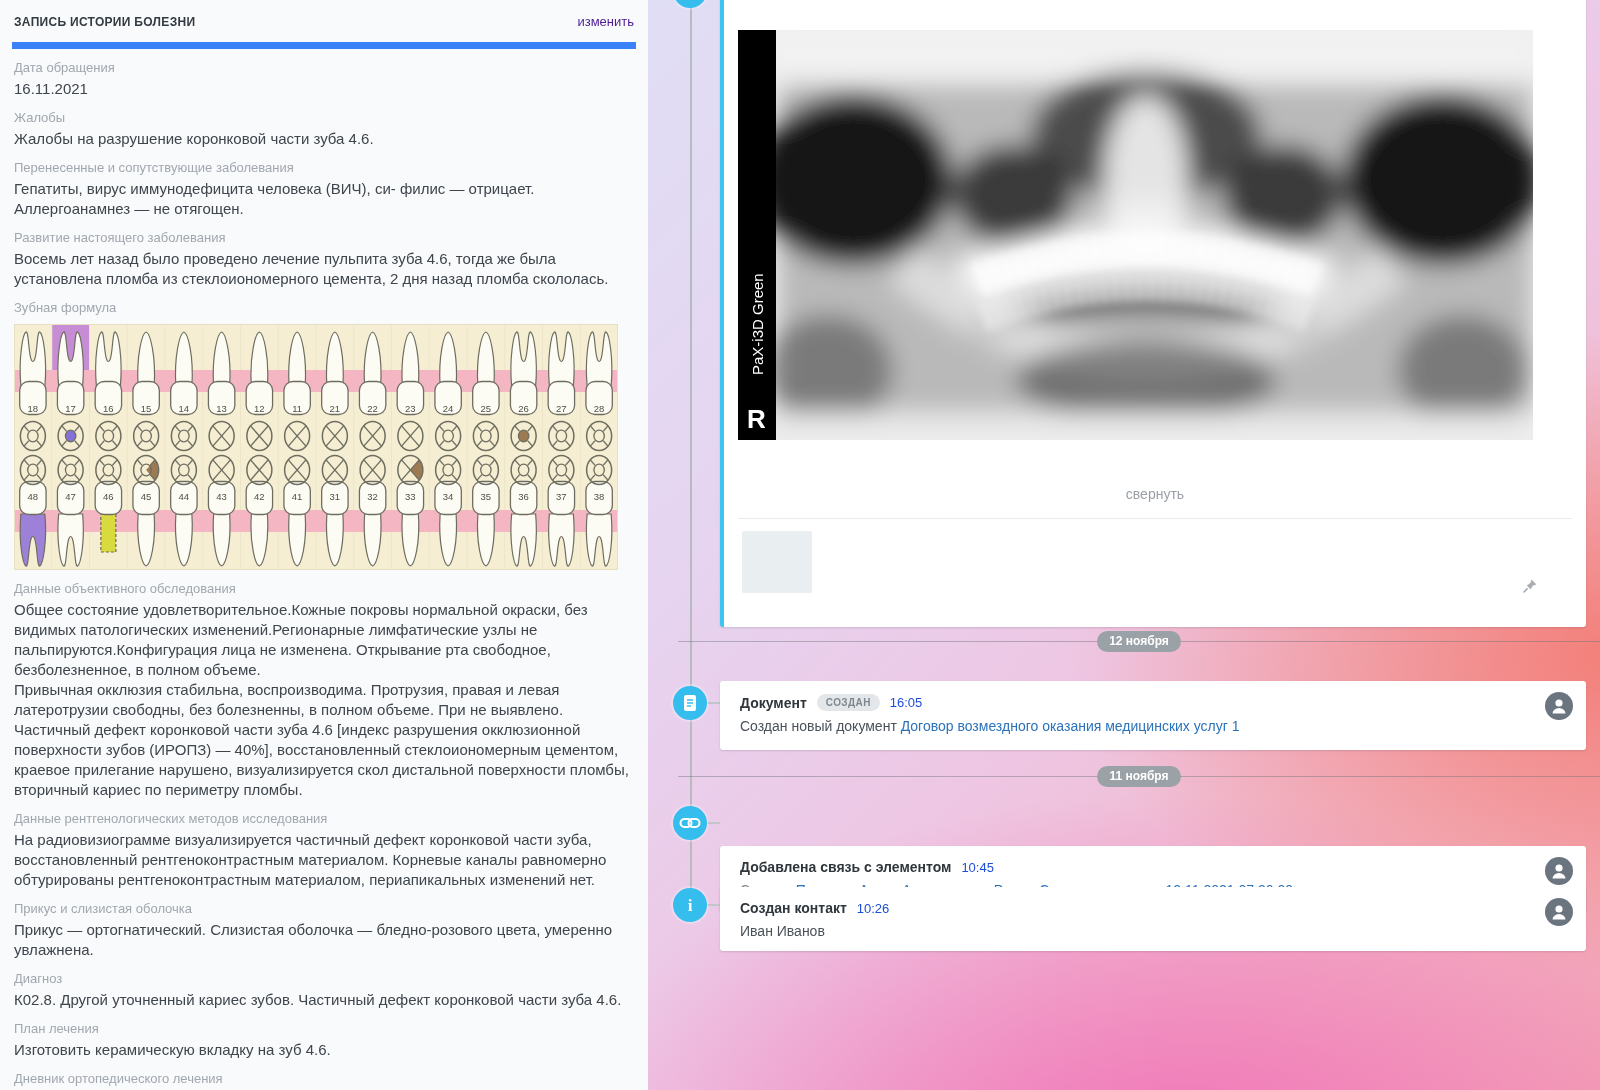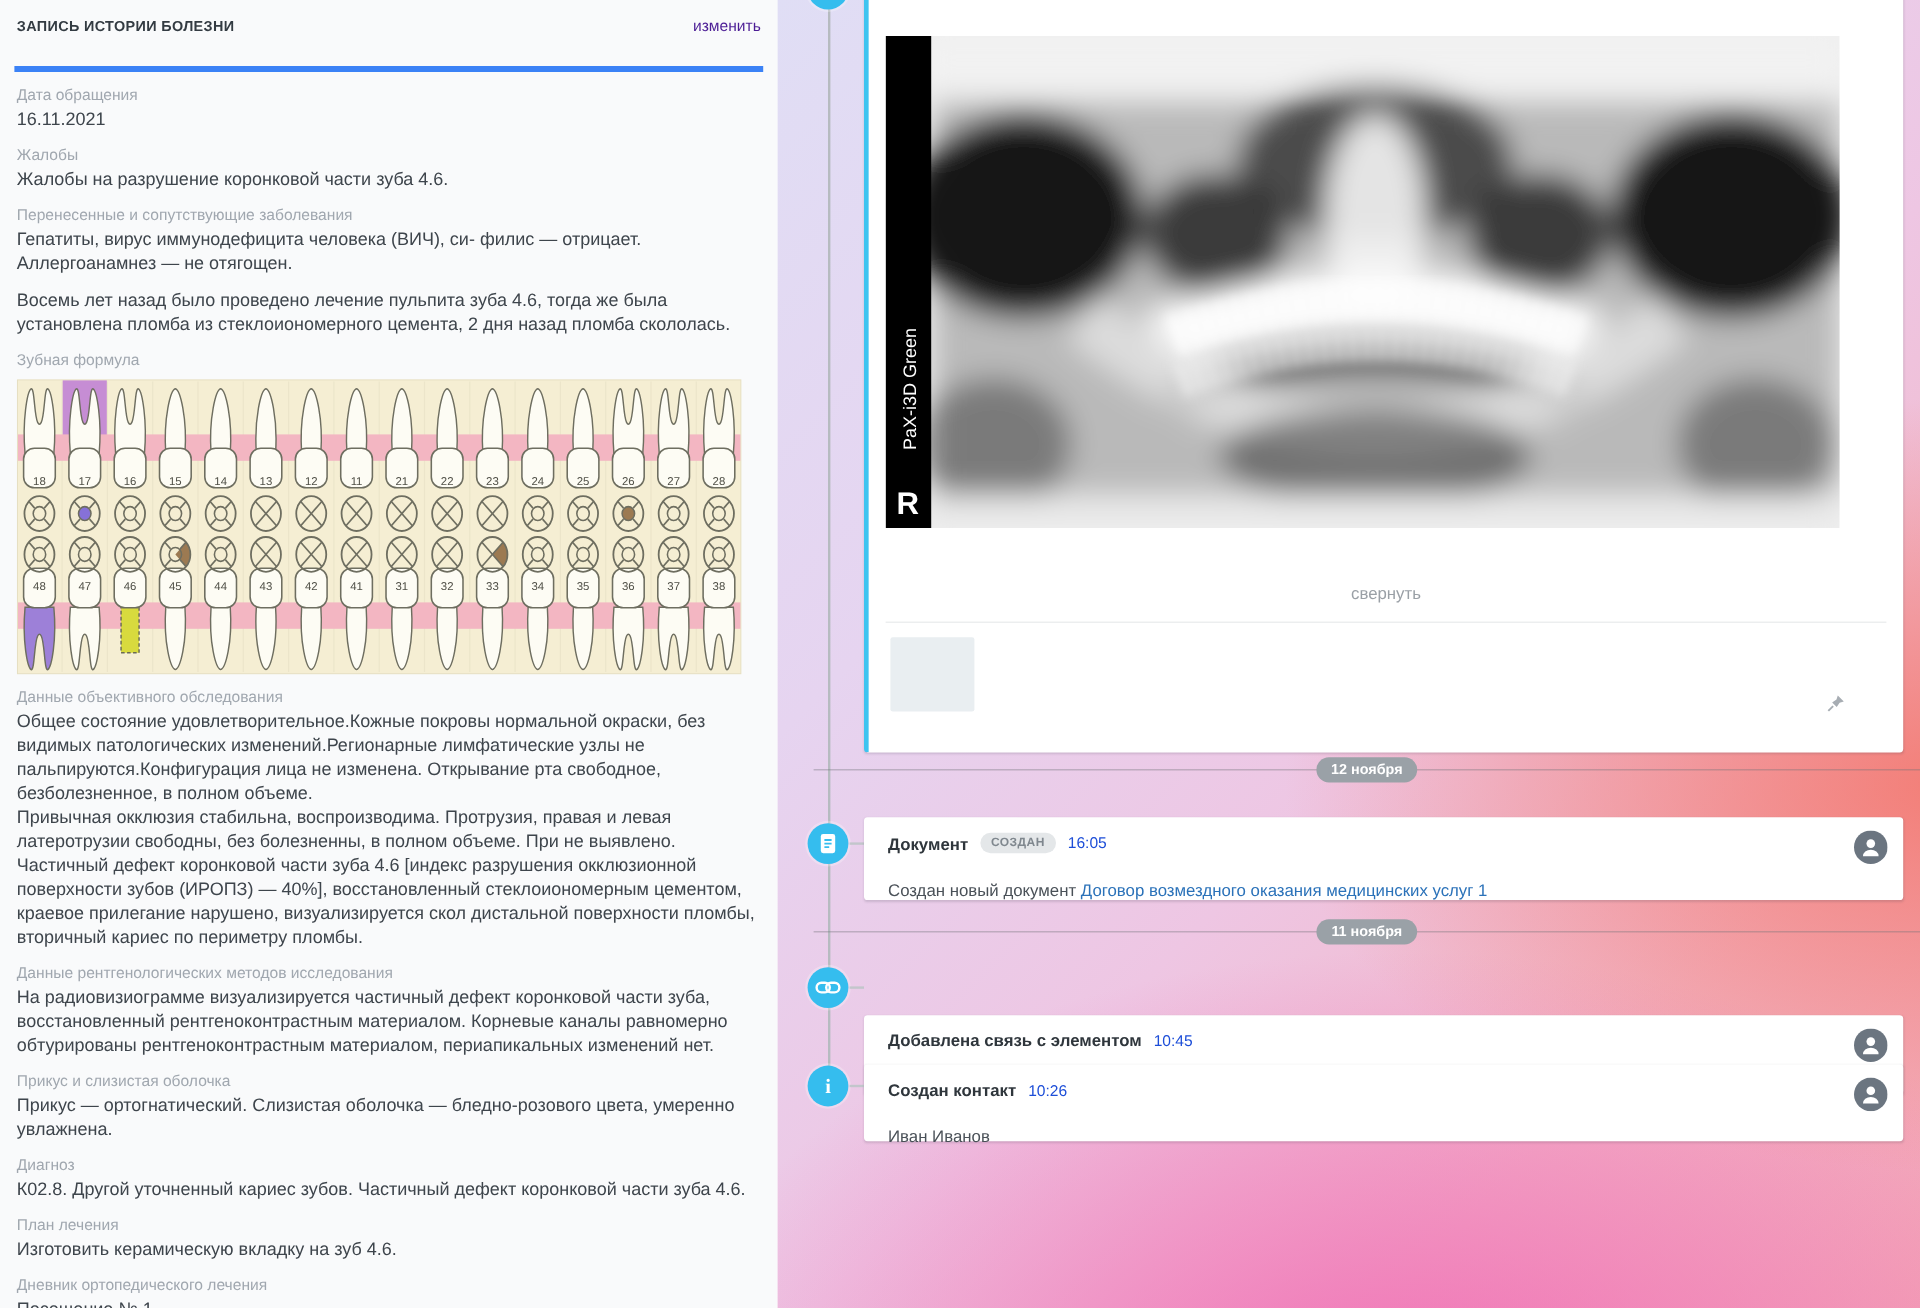--- a/index.html
+++ b/index.html
@@ -1,20 +1,20 @@
 <!DOCTYPE html>
 <html><head>
 <meta charset="utf-8">
 <style>
   html,body{margin:0;padding:0;background:#fff;}
   .app{width:1600px;height:1090px;display:flex;font-family:"Liberation Sans",sans-serif;overflow:hidden;}
 
   
   .left-panel{width:648px;box-sizing:border-box;background:#f9fafb;padding:14px 12px 0;overflow:hidden;flex:none;}
-  .lp-header{display:flex;justify-content:space-between;align-items:flex-end;padding:0 2px 26px;border-bottom:5px solid #3b82f6;}
+  .lp-header{display:flex;justify-content:space-between;align-items:flex-end;padding:0 2px 13px;border-bottom:7px solid #3b82f6;}
   .lp-title{font-size:12px;font-weight:bold;color:#333b42;letter-spacing:.3px;}
   .lp-edit{font-size:13px;color:#4c1d95;cursor:pointer;text-decoration:none;}
   .field{margin:11px 2px 0;}
   .field-label{font-size:13px;color:#a0a7af;line-height:16px;margin-bottom:3px;}
   .field-value{font-size:15px;color:#3e454c;line-height:20px;white-space:pre-line;}
   .chart-wrap{margin:8px 0 4px;}
   #dental-svg{display:block;}
 
   
   .right-panel{position:relative;flex:1;overflow:hidden;
@@ -40,21 +40,21 @@
   .chip-row:before{content:"";position:absolute;left:0;right:0;top:10px;height:1px;background:rgba(110,115,120,.45);}
   .chip{position:relative;display:block;margin:0 auto;width:max-content;background:#9aa1a7;color:#fff;
     font-size:12px;font-weight:bold;padding:3px 12px;border-radius:11px;line-height:15px;}
 
   .event-card{padding:13px 16px 14px 20px;}
   .ec-title-row{display:flex;align-items:center;}
   .ec-title{font-size:14px;font-weight:bold;color:#2f363c;}
   .ec-badge{background:#e4e7e9;color:#7f878e;font-size:10px;font-weight:bold;letter-spacing:.4px;
     padding:3px 9px;border-radius:9px;margin-left:10px;line-height:11px;}
   .ec-time{font-size:13px;color:#1d4ed8;margin-left:10px;}
-  .ec-body{margin-top:22px;font-size:14px;color:#4a5158;line-height:18px;}
+  .ec-body{margin-top:6px;font-size:14px;color:#4a5158;line-height:18px;}
   .ec-body .muted{color:#7d858d;}
   .link{color:#2b72b9;text-decoration:none;cursor:pointer;}
   .avatar{position:absolute;right:13px;top:11px;width:28px;height:28px;cursor:pointer;}
 </style>
 </head>
 <body>
 
 <div class="app">
 
   <aside class="left-panel">
@@ -70,20 +70,21 @@
     <div class="field">
       <div class="field-label">Жалобы</div>
       <div class="field-value">Жалобы на разрушение коронковой части зуба 4.6.</div>
     </div>
     <div class="field">
       <div class="field-label">Перенесенные и сопутствующие заболевания</div>
       <div class="field-value">Гепатиты, вирус иммунодефицита человека (ВИЧ), си- филис — отрицает.
 Аллергоанамнез — не отягощен.</div>
     </div>
     <div class="field">
+      <div class="field-label">Развитие настоящего заболевания</div>
       <div class="field-value">Восемь лет назад было проведено лечение пульпита зуба 4.6, тогда же была установлена пломба из стеклоиономерного цемента, 2 дня назад пломба скололась.</div>
     </div>
 
     <div class="field">
       <div class="field-label">Зубная формула</div>
       <div class="chart-wrap">
         <svg id="dental-svg" width="604" height="246" viewBox="0 0 604 246" xmlns="http://www.w3.org/2000/svg">
             <rect x="0.5" y="0.5" width="603" height="245" fill="#f5eed3" stroke="#e6dfc2"></rect>
             <line x1="37.75" y1="2" x2="37.75" y2="244" stroke="#ece5ca" stroke-width="1"></line>
             <line x1="75.5" y1="2" x2="75.5" y2="244" stroke="#ece5ca" stroke-width="1"></line>

